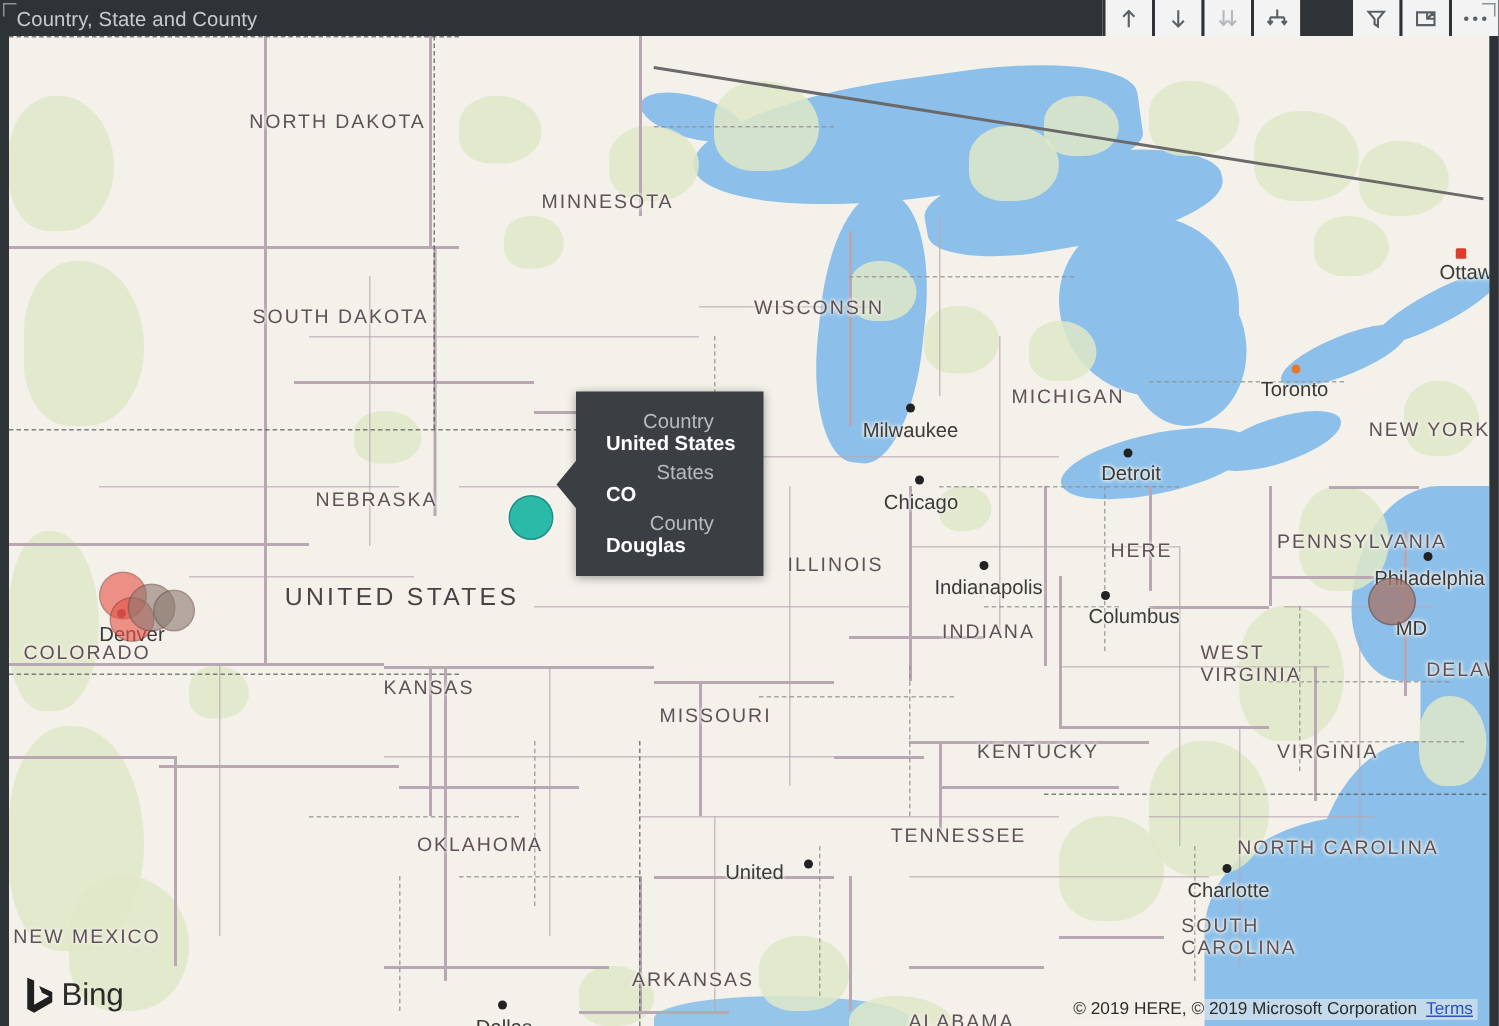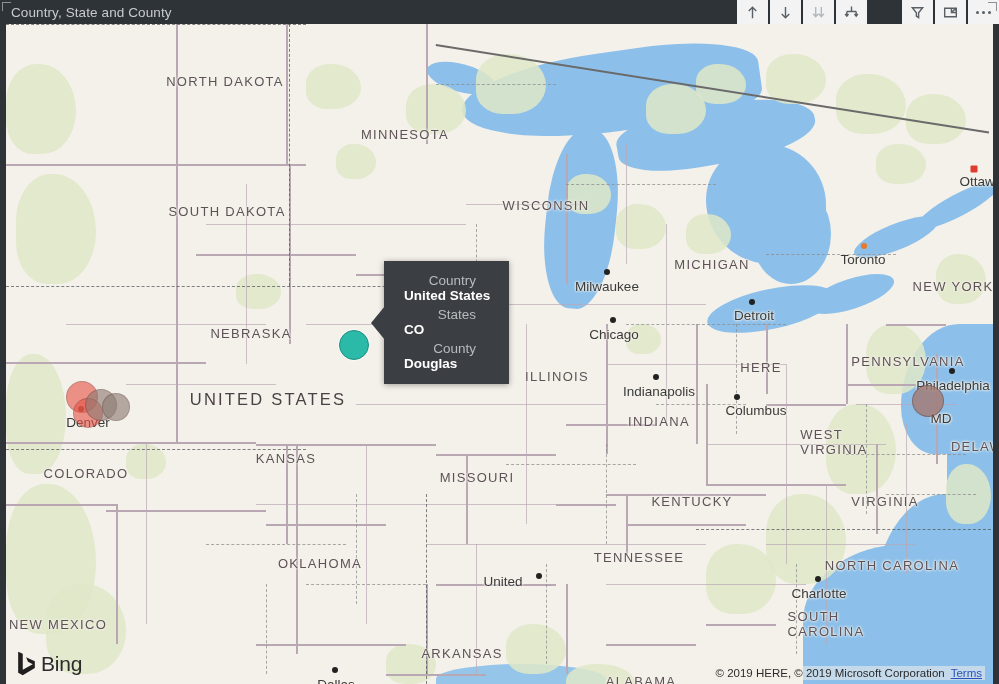--- a/index.html
+++ b/index.html
@@ -378,21 +378,21 @@
         <div class="state-lbl" style="left: 653px; top: 397px;">
           <div>INDIANA</div>
         </div>
         <div class="state-lbl" style="left: 971px; top: 422px;">
           <div>DELAW</div>
         </div>
         <div class="state-lbl two" style="left: 828px; top: 418px;">
           <div>WEST</div>
           <div>VIRGINIA</div>
         </div>
-        <div class="state-lbl" style="left: 52px; top: 449px; margin-left: 28px;">
+        <div class="state-lbl" style="left: 52px; top: 411px;">
           <div>COLORADO</div>
         </div>
         <div class="state-lbl" style="left: 280px; top: 434px;">
           <div>KANSAS</div>
         </div>
         <div class="state-lbl" style="left: 471px; top: 453px;">
           <div>MISSOURI</div>
         </div>
         <div class="state-lbl" style="left: 686px; top: 477px;">
           <div>KENTUCKY</div>

